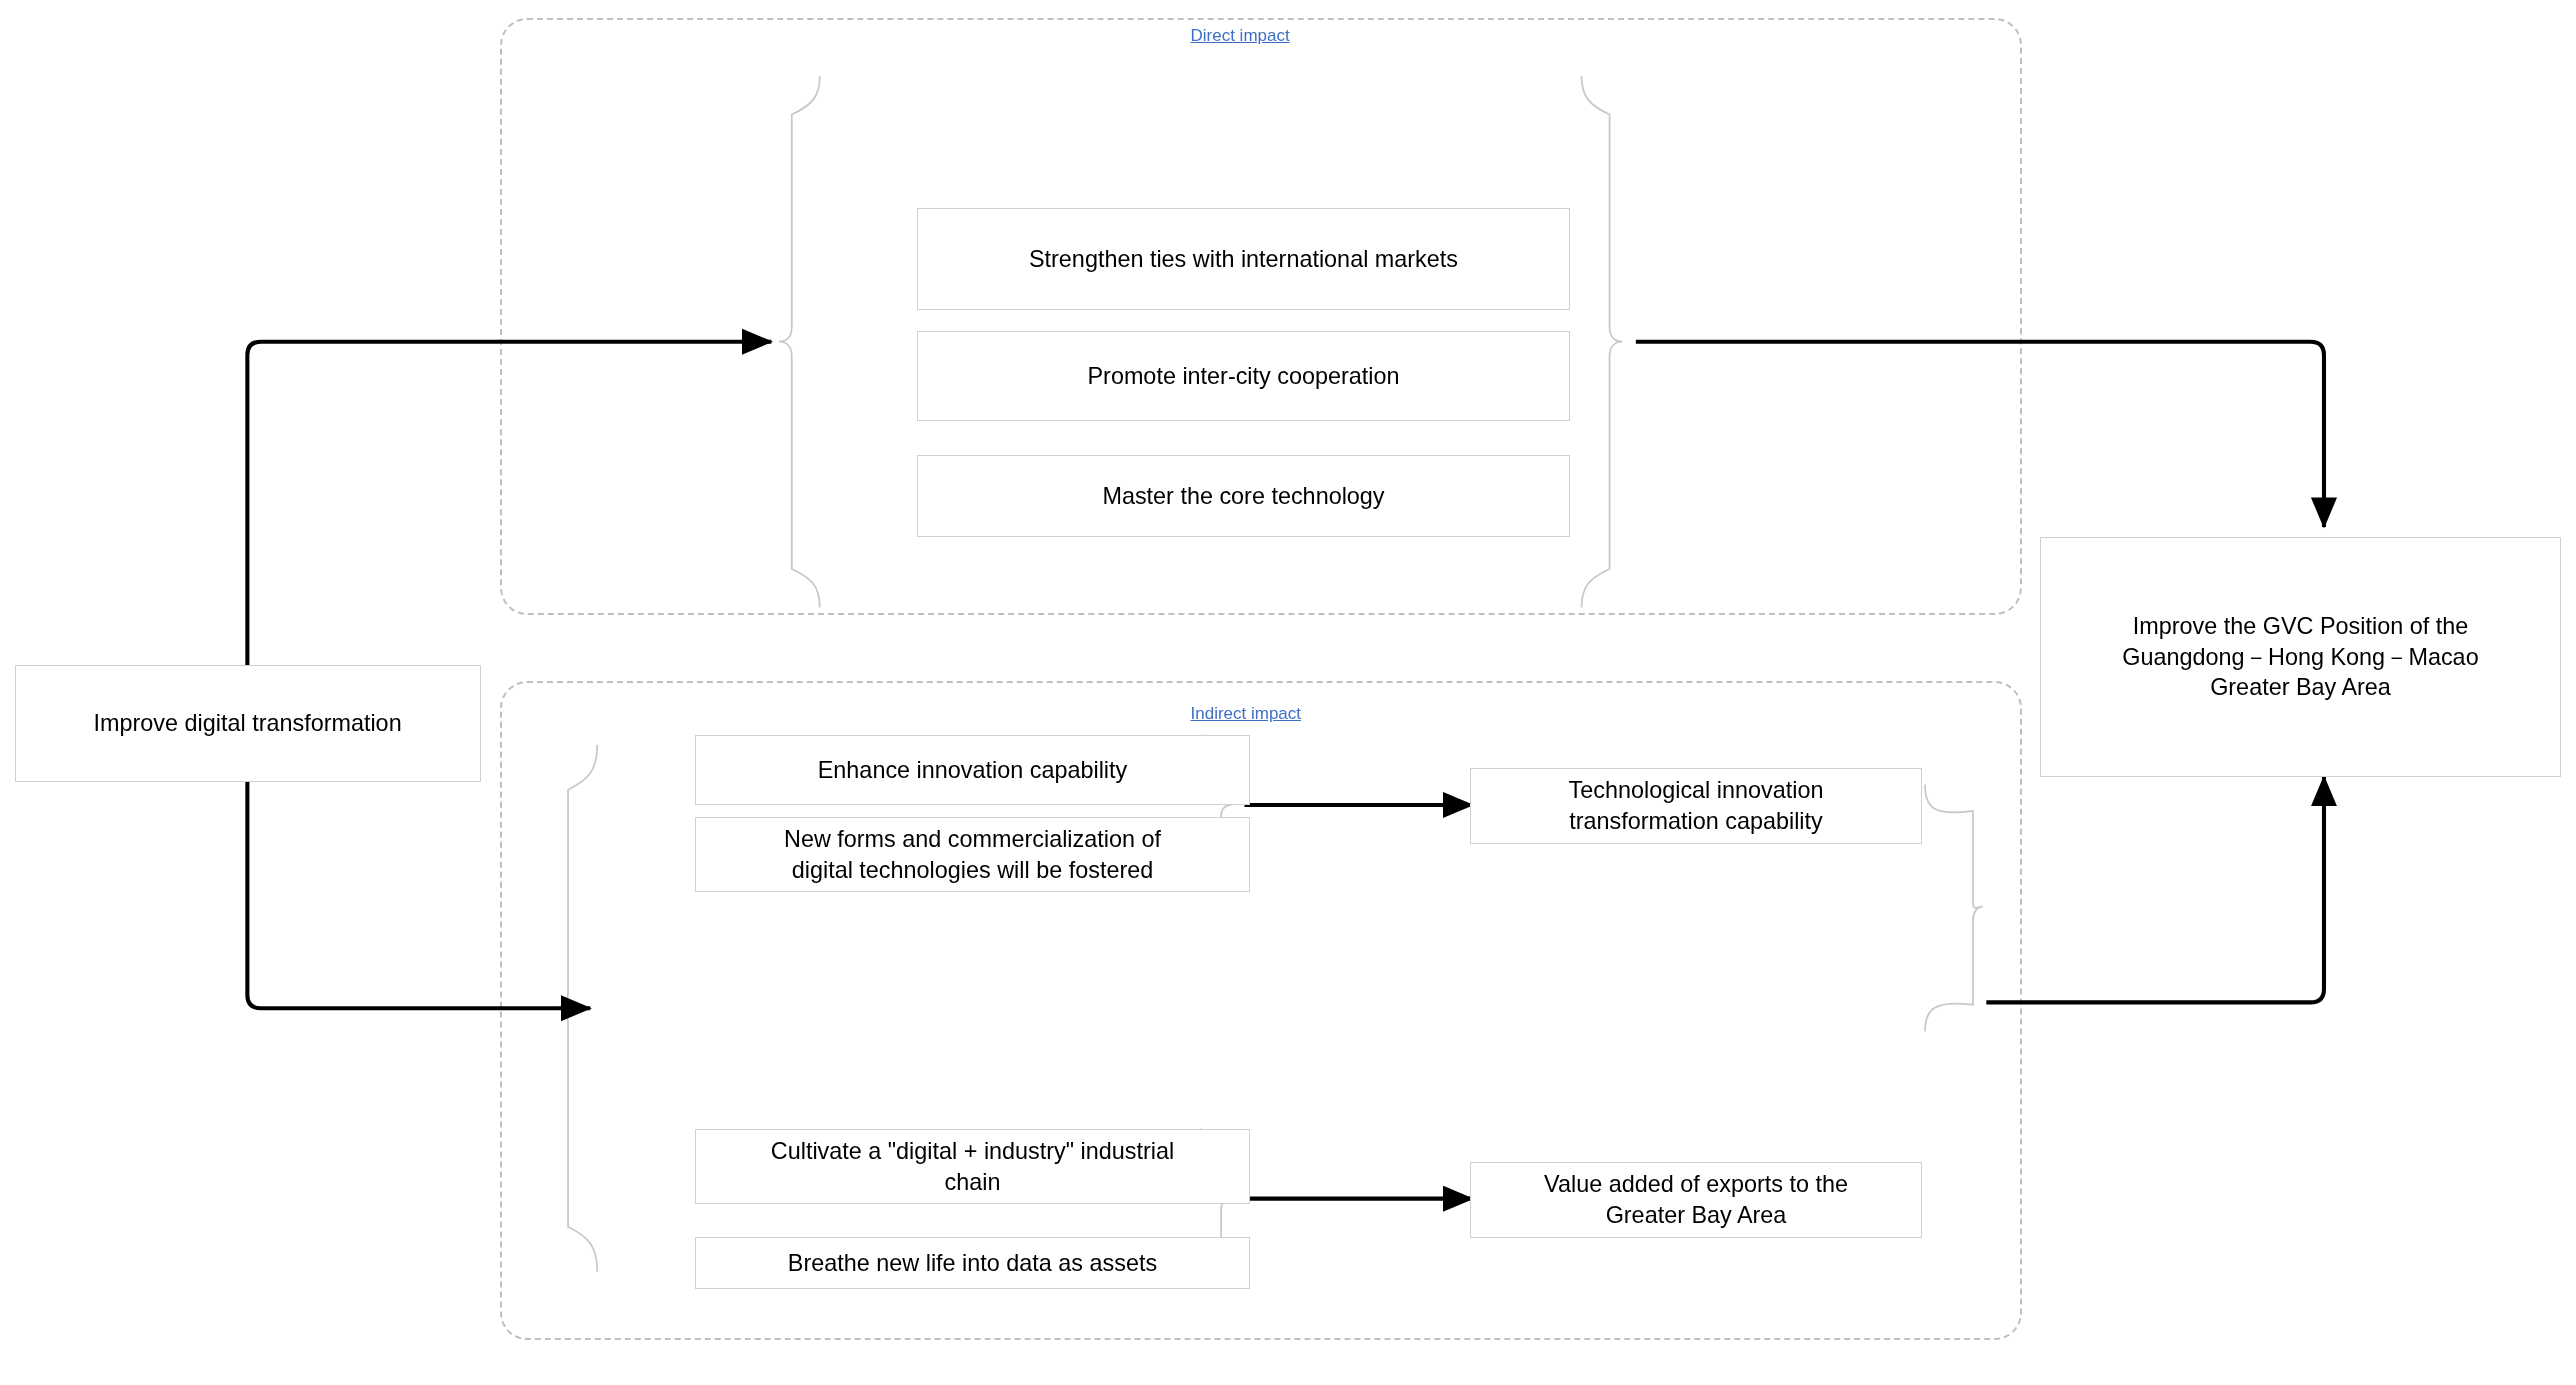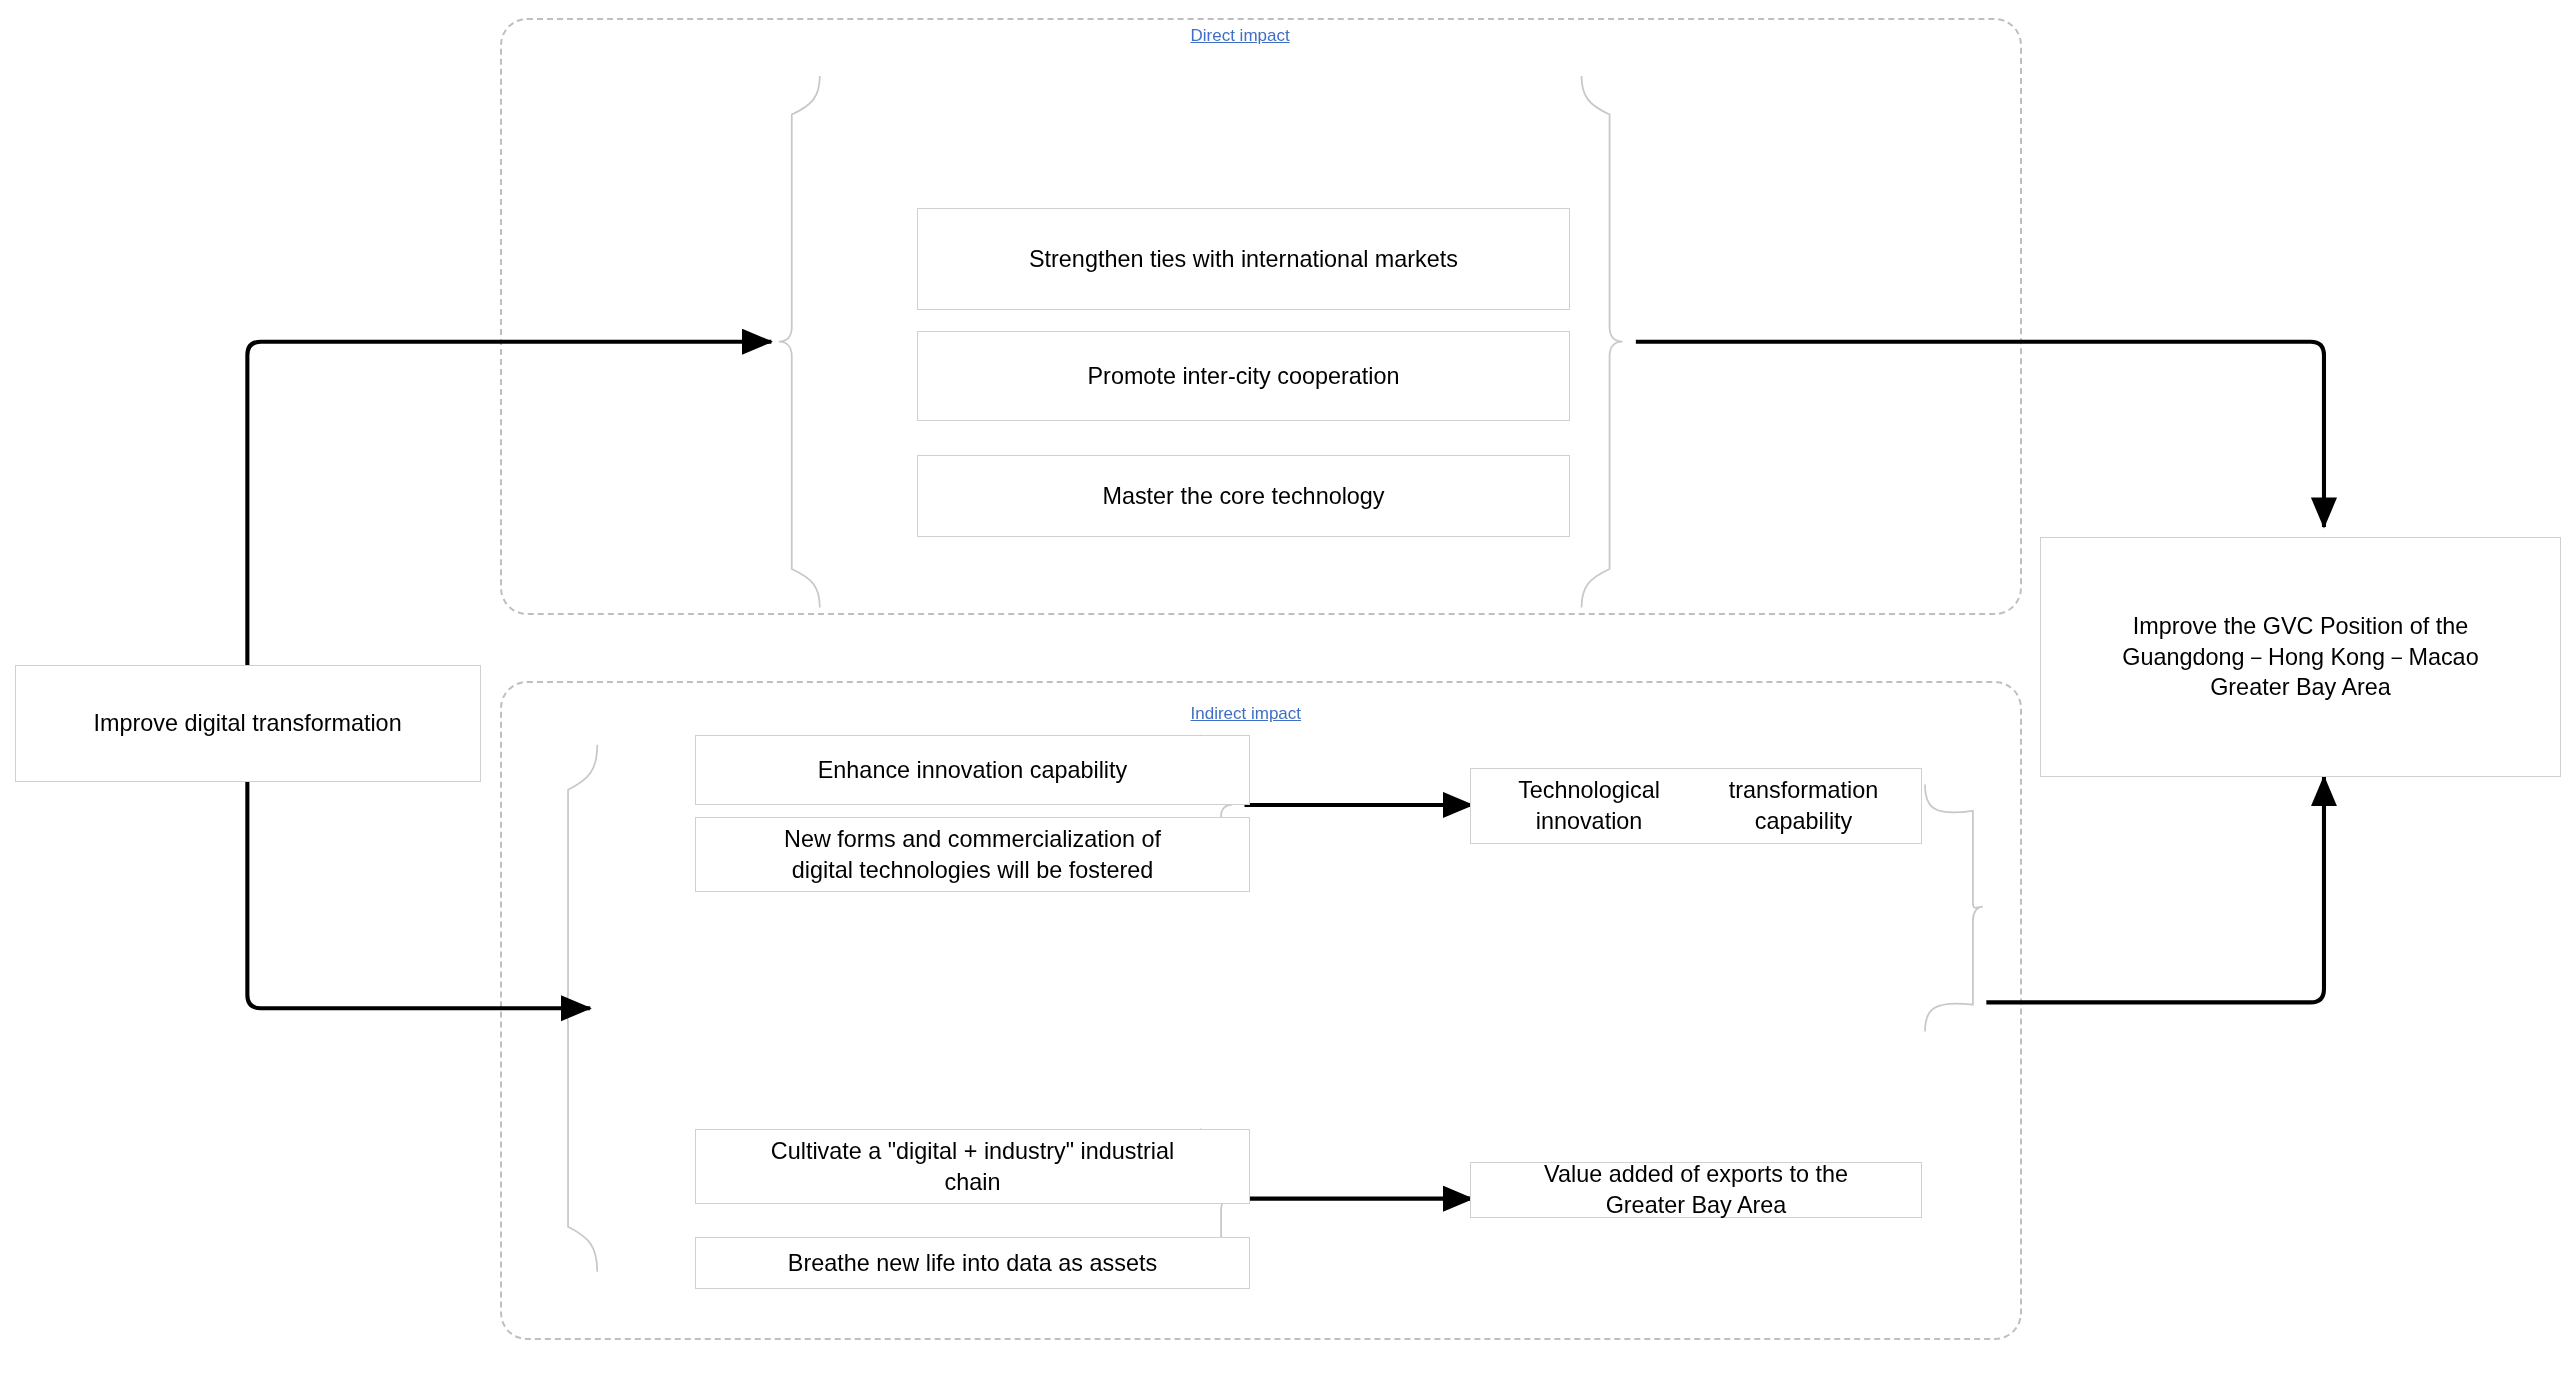--- a/index.html
+++ b/index.html
@@ -175,25 +175,25 @@
   </div>
 
   <div class="node" style="left:695px; top:1129px; width:555px; height:75px; flex-direction:column;">
     <span>Cultivate a "digital + industry" industrial</span>
     <span>chain</span>
   </div>
   <div class="node" style="left:695px; top:1237px; width:555px; height:52px;">
     <span>Breathe new life into data as assets</span>
   </div>
 
-  <div class="node" style="left:1470px; top:768px; width:452px; height:76px; flex-direction:row;">
+  <div class="node" style="left:1470px; top:768px; width:452px; height:76px; flex-direction:column;">
     <span>Technological innovation</span>
     <span>transformation capability</span>
   </div>
-  <div class="node" style="left:1470px; top:1162px; width:452px; height:56px; flex-direction:column;">
+  <div class="node" style="left:1470px; top:1162px; width:452px; height:76px; flex-direction:column;">
     <span>Value added of exports to the</span>
     <span>Greater Bay Area</span>
   </div>
 
   <div class="node" style="left:2040px; top:537px; width:521px; height:240px; flex-direction:column;">
     <span>Improve the GVC Position of the</span>
     <span>Guangdong－Hong Kong－Macao</span>
     <span>Greater Bay Area</span>
   </div>
 

